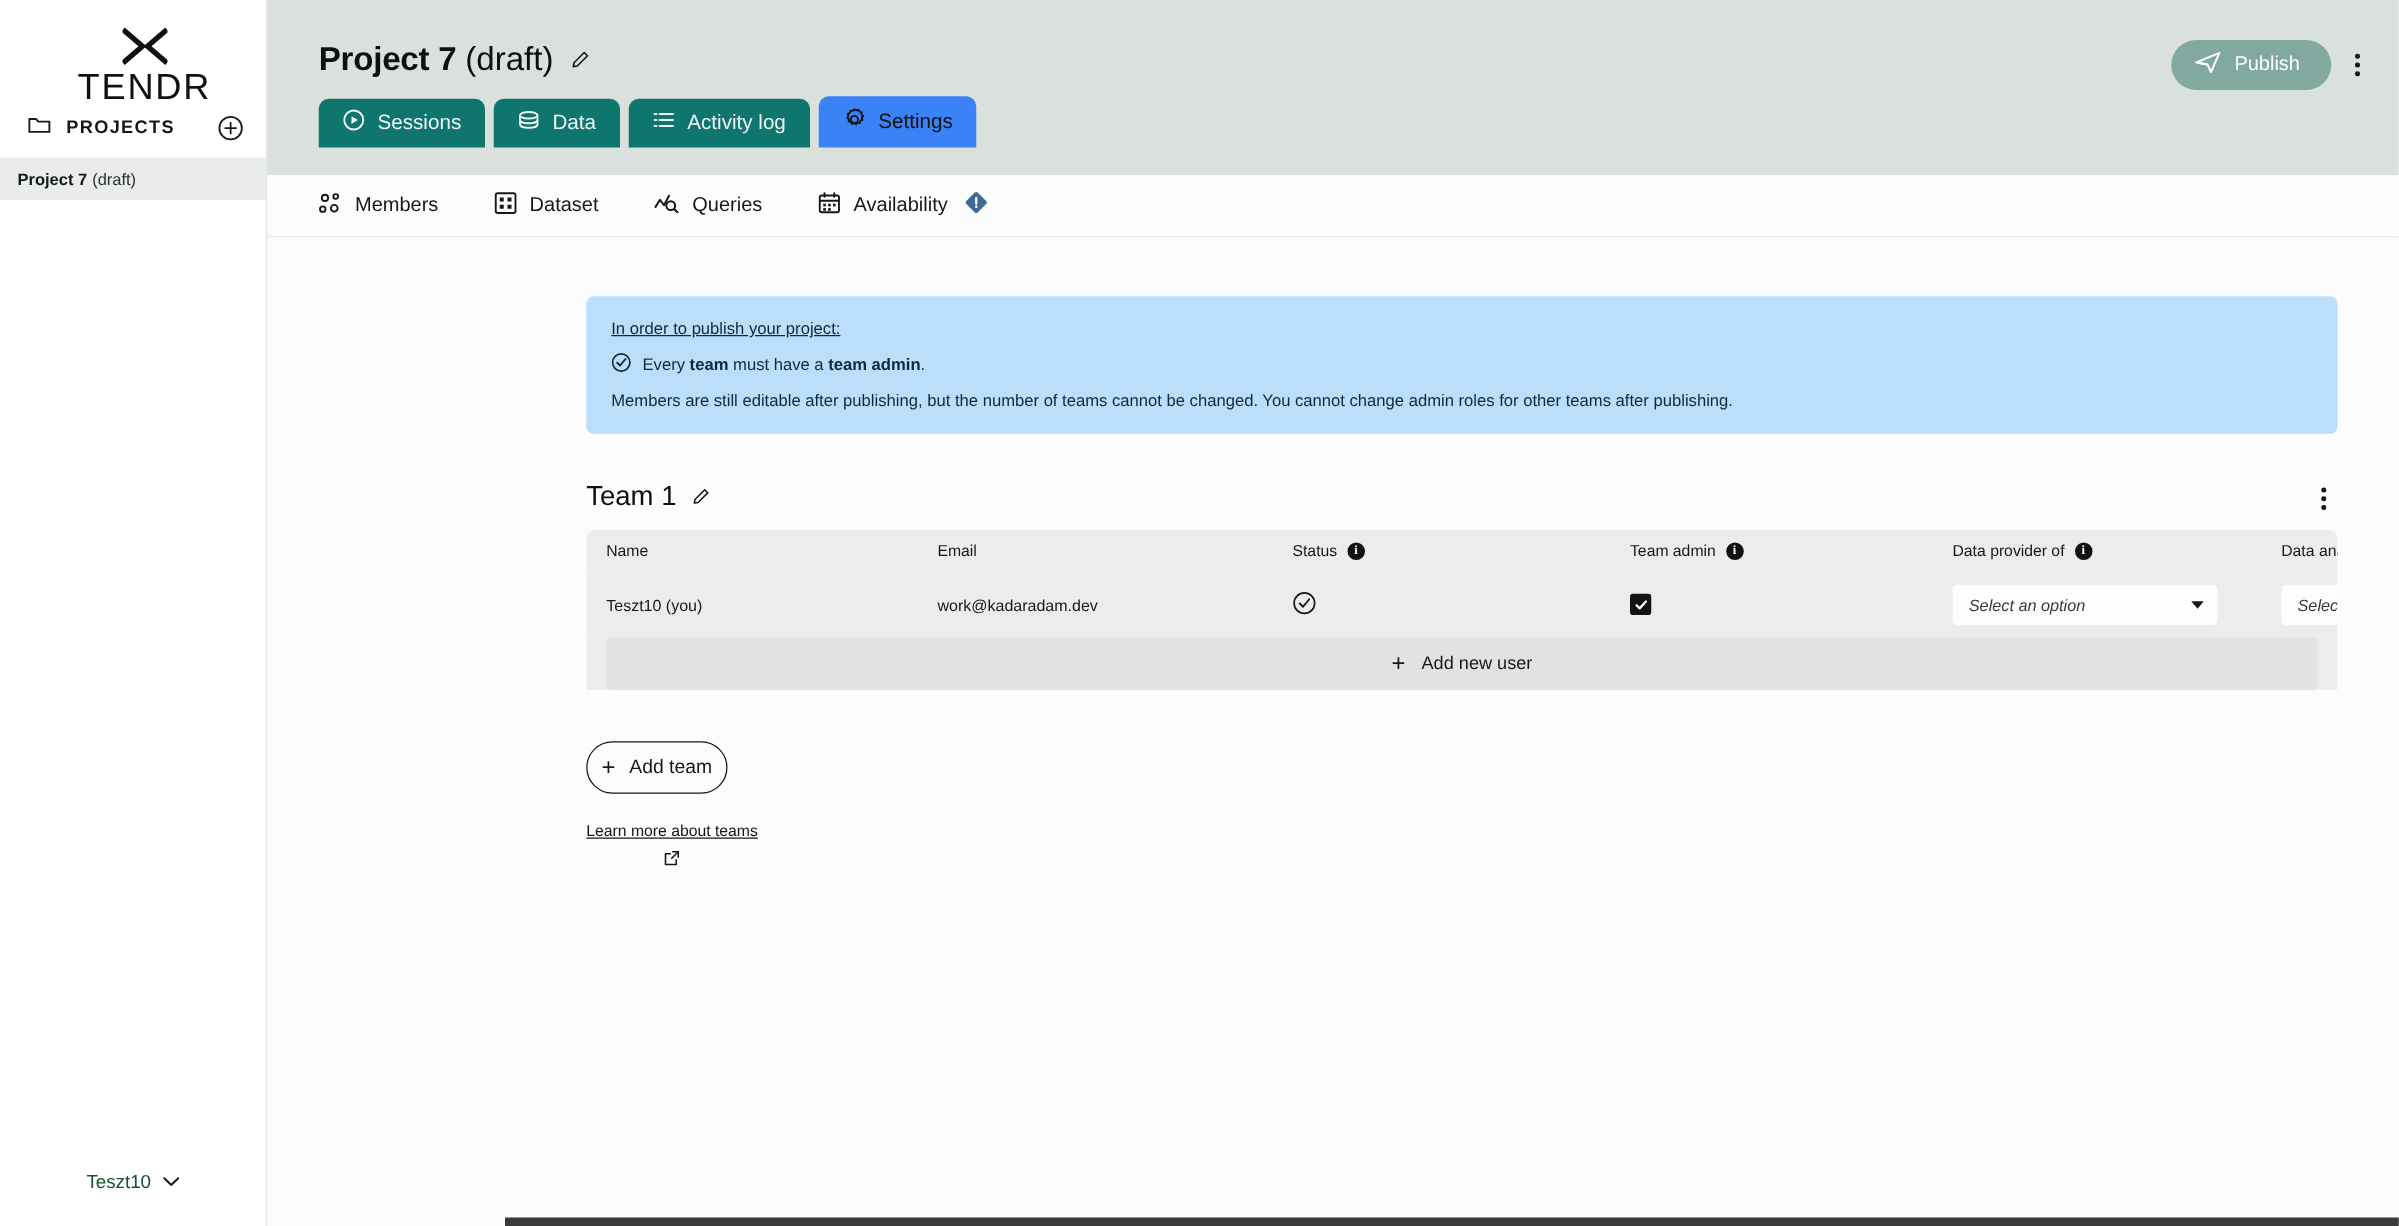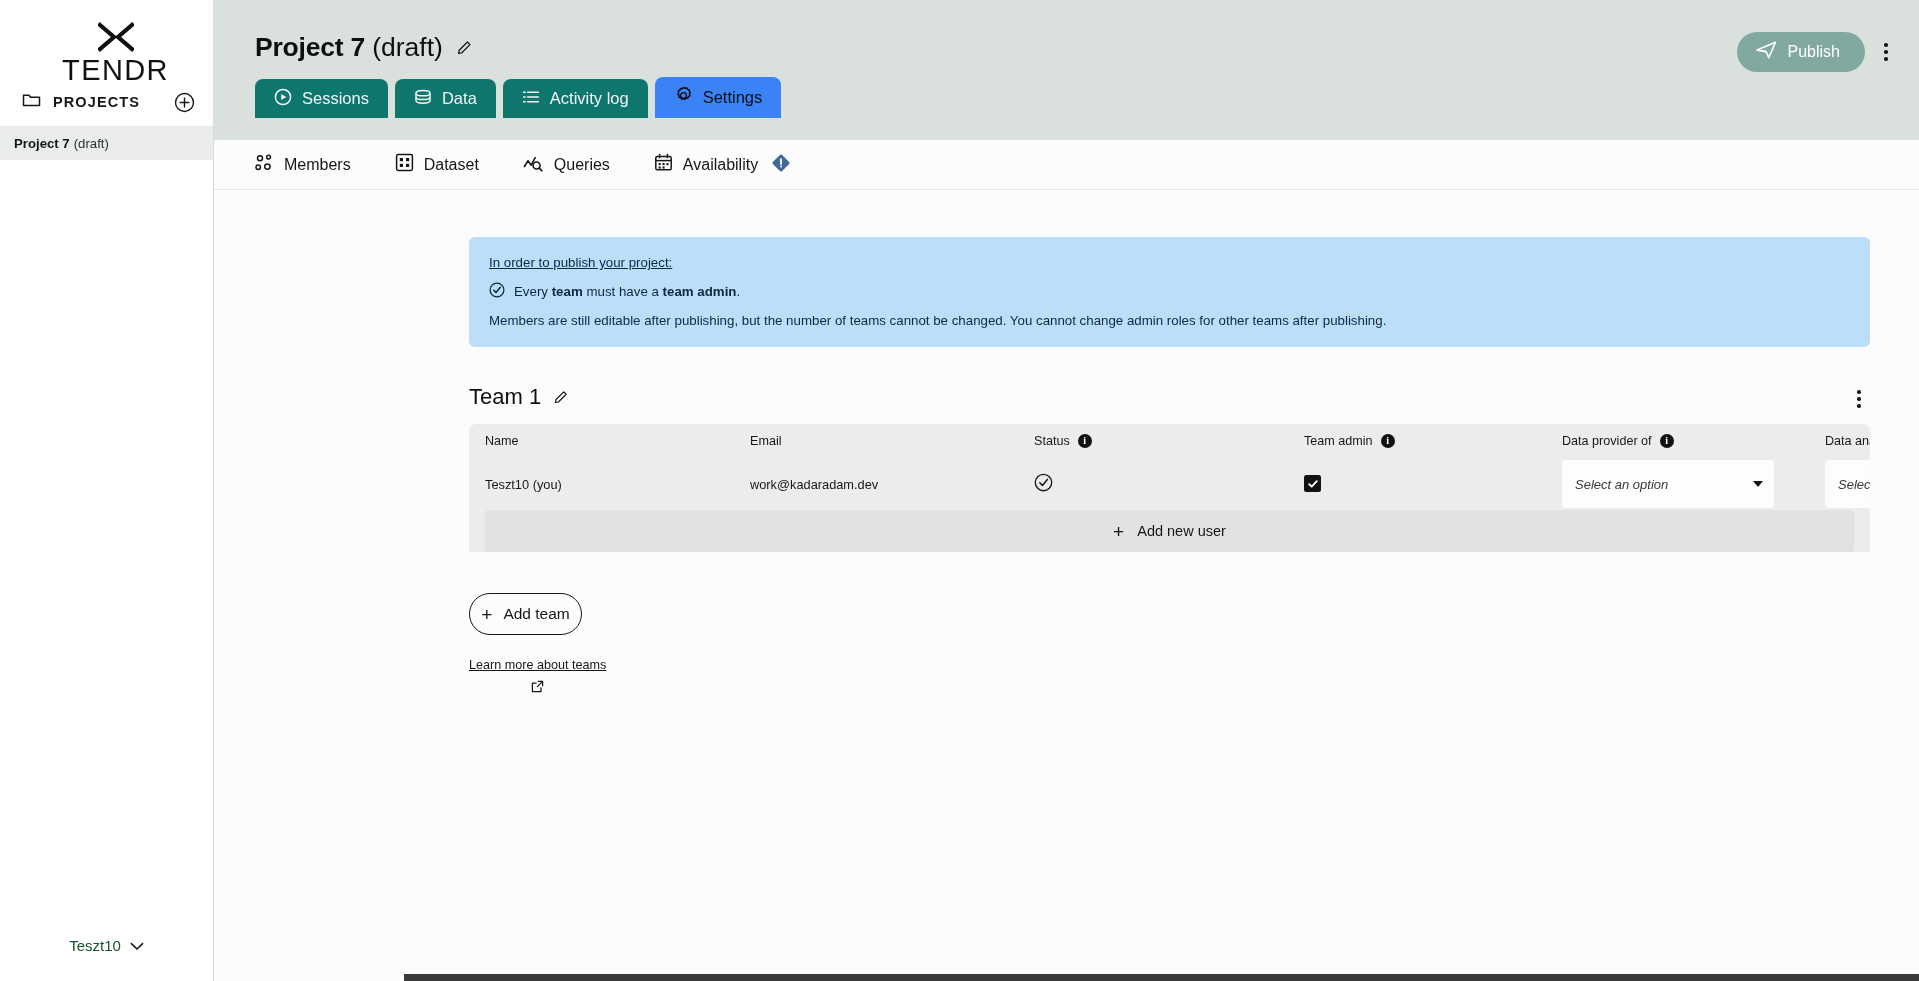--- a/index.html
+++ b/index.html
@@ -146,21 +146,21 @@
     width: 14px; height: 14px; border-radius: 50%; background: #111214;
     color: #fff; font-size: 10px; line-height: 14px; text-align: center;
     font-weight: bold; font-family: "Liberation Serif", serif; display: inline-block;
   }
   .check-ring { display: inline-flex; }
   .cbox {
     width: 17px; height: 17px; background: #111214; border-radius: 2.5px;
     display: inline-flex; align-items: center; justify-content: center; cursor: pointer;
   }
   .select {
-    background: #fdfdfd; border-radius: 4px; height: 48px; width: 212px;
+    background: #fdfdfd; border-radius: 4px; height: 32px; width: 212px;
     display: flex; align-items: center; justify-content: space-between;
     padding: 0 11px 0 13px; cursor: pointer; gap: 30px;
   }
   .select span { font-size: 13px; font-style: italic; color: #37393b; }
   .caret { width: 0; height: 0; border-left: 5.5px solid transparent;
            border-right: 5.5px solid transparent; border-top: 6.5px solid #15181a; }
   .addrow {
     background: #e2e2e2; height: 42px; display: flex; align-items: center;
     justify-content: center; gap: 13px; font-size: 14.5px; color: #15181a;
     cursor: pointer; margin: 0 16px 13px 16px; border-radius: 4px;

